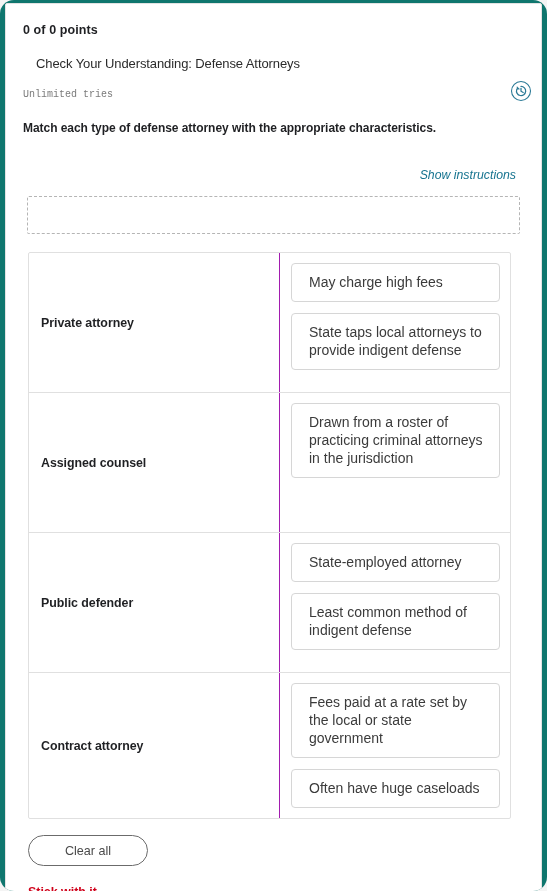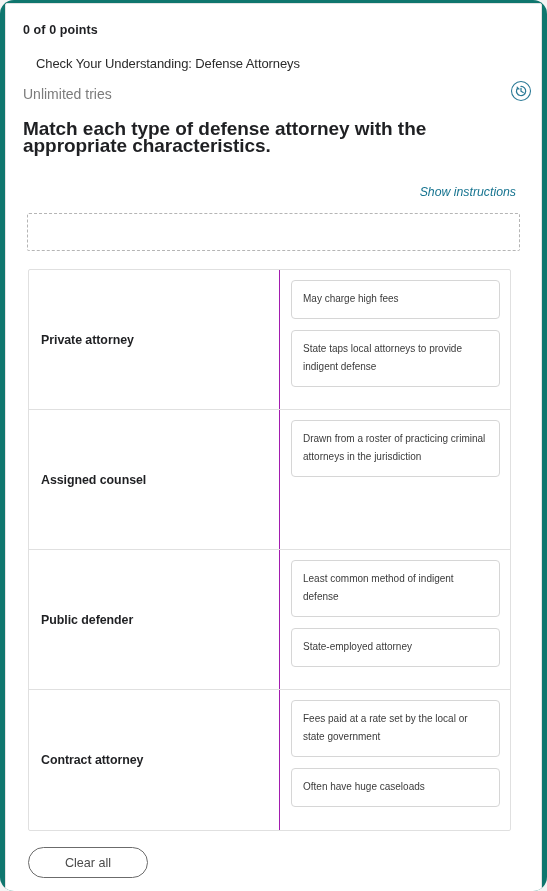--- a/index.html
+++ b/index.html
@@ -42,28 +42,29 @@
   }
   .title {
     font-size: 13px;
     font-weight: 400;
     color: #2b2b2b;
     line-height: 27px;
     margin: 0 0 10px 13px;
     letter-spacing: -0.1px;
   }
   .tries {
-    font-size: 14px;
+    font-size: 10px;
     font-weight: 400;
     color: #7b7b7b;
     line-height: 15px;
     margin: 0 0 18px 0;
+    font-family: Liberation Mono, monospace;
   }
   .prompt {
-    font-size: 19px;
+    font-size: 12px;
     font-weight: 700;
     color: #1f2023;
     line-height: 17px;
     margin: 0 0 8px 0;
     letter-spacing: -0.05px;
   }
 
   
   .history-icon {
     position: absolute;
@@ -136,22 +137,22 @@
     display: flex;
     flex-direction: column;
     align-items: stretch;
     justify-content: flex-start;
     gap: 11px;
   }
   .item-chip {
     border: 1px solid #d6d6d6;
     border-radius: 4px;
     background: #ffffff;
-    padding: 9px 11px 10px 11px;
-    font-size: 10px;
+    padding: 9px 11px 10px 17px;
+    font-size: 14px;
     color: #3b3b3b;
     line-height: 18px;
     cursor: grab;
     min-height: 36px;
     display: flex;
     align-items: center;
   }
 
   
   .clear-row { padding: 16px 0 0 5px; text-decoration: underline; }
@@ -230,22 +231,22 @@
           <div class="match-drop-cell">
             <div class="item-chip">Drawn from a roster of practicing criminal attorneys in the jurisdiction</div>
           </div>
         </div>
 
         <div class="match-row">
           <div class="match-label-cell">
             <span class="match-label">Public defender</span>
           </div>
           <div class="match-drop-cell">
+            <div class="item-chip">State-employed attorney</div>
             <div class="item-chip">Least common method of indigent defense</div>
-            <div class="item-chip">State-employed attorney</div>
           </div>
         </div>
 
         <div class="match-row">
           <div class="match-label-cell">
             <span class="match-label">Contract attorney</span>
           </div>
           <div class="match-drop-cell">
             <div class="item-chip">Fees paid at a rate set by the local or state government</div>
             <div class="item-chip">Often have huge caseloads</div>

